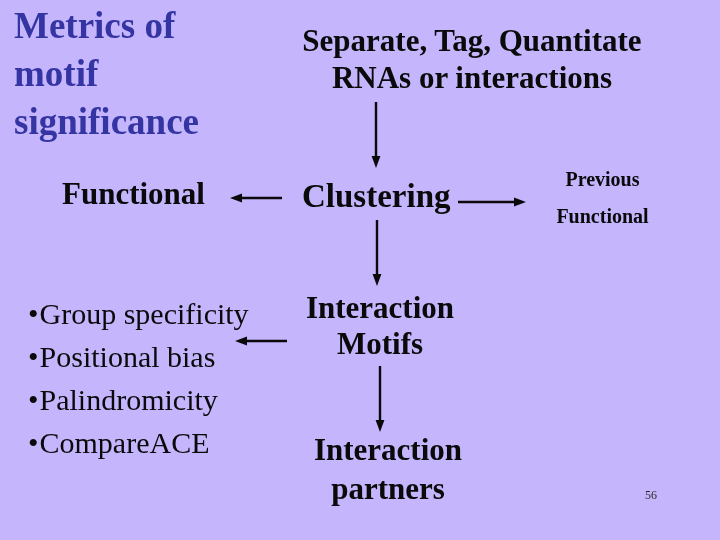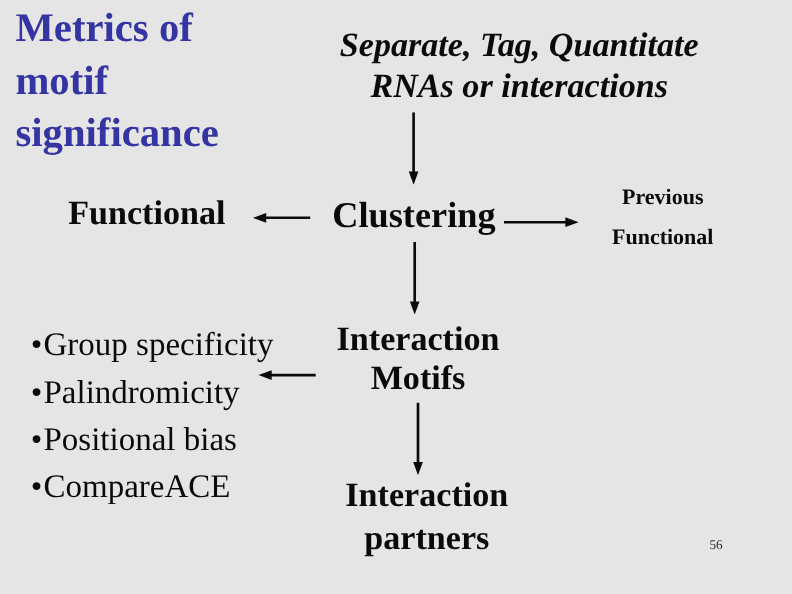--- a/index.html
+++ b/index.html
@@ -3,36 +3,36 @@
 <meta charset="utf-8">
 <style>
   html,body{margin:0;padding:0;}
   body{
     font-family:"Liberation Serif","DejaVu Serif",serif;
     background:#ffffff;
   }
   .slide{
     position:relative;
     width:720px;height:540px;
-    background:#e5e5e5;
+    background:#c4b5fd;
     overflow:hidden;
   }
   .abs{position:absolute;}
   .slide-title{
     left:14px;top:2px;
     width:230px;
     font-size:37px;font-weight:bold;
     line-height:48px;
     color:#3434A3;
   }
   .node{color:#0a0a0a;font-weight:bold;}
   .node-separate{
     left:282px;top:22px;width:380px;
     text-align:center;
-    font-size:31px;line-height:37px;font-style:italic;
+    font-size:31px;line-height:37px;
   }
   .node-periodicity{left:62px;top:176px;font-size:31px;}
   .node-clustering{left:302px;top:178px;font-size:33px;}
   .node-previous{
     left:510px;top:161px;width:185px;
     text-align:center;
     font-size:20px;line-height:37px;
   }
   .node-motifs{
     left:294px;top:290px;width:172px;
@@ -111,24 +111,24 @@
   <svg class="arrow abs" style="left:233px;top:333px;" width="58" height="16">
     <line x1="54" y1="8" x2="10" y2="8"></line>
     <polygon points="2,8 14,3.6 14,12.4"></polygon>
   </svg>
 
   <div class="abs metrics-list">
     <div class="metrics-item">
       <span class="bullet">•</span><span>Group specificity</span>
     </div>
     <div class="metrics-item">
-      <span class="bullet">•</span><span>Palindromicity</span>
+      <span class="bullet">•</span><span>Positional bias</span>
     </div>
     <div class="metrics-item">
-      <span class="bullet">•</span><span>Positional bias</span>
+      <span class="bullet">•</span><span>Palindromicity</span>
     </div>
     <div class="metrics-item">
       <span class="bullet">•</span><span>CompareACE</span>
     </div>
   </div>
 
   <svg class="arrow abs" style="left:372px;top:366px;" width="16" height="66">
     <line x1="8" y1="0" x2="8" y2="56"></line>
     <polygon points="8,66 3.6,54 12.4,54"></polygon>
   </svg>

